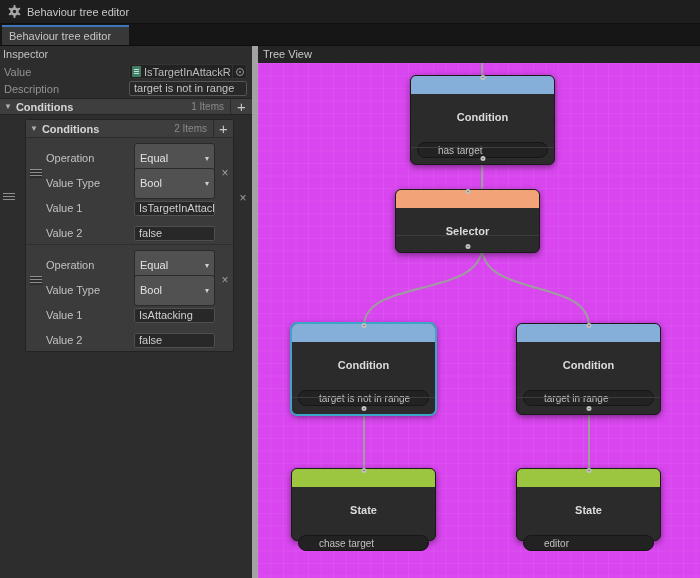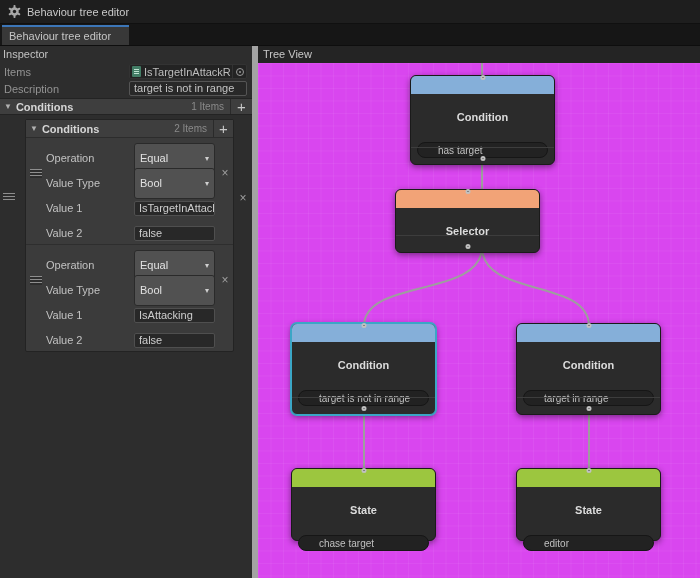--- a/index.html
+++ b/index.html
@@ -112,21 +112,21 @@
 <div class="tabstrip">
   <div class="tab">Behaviour tree editor</div>
 </div>
 
 <div class="content">
 
   <div class="inspector">
     <div class="panel-title">Inspector</div>
 
     <div class="insp-row">
-      <span class="insp-label">Items</span>
+      <span class="insp-label">Value</span>
       <div class="obj-field">
         <span class="script-icon"></span>
         <span class="obj-name">IsTargetInAttackR</span>
         <span class="picker">
           <span class="picker-circle"></span>
         </span>
       </div>
     </div>
 
     <div class="insp-row">

